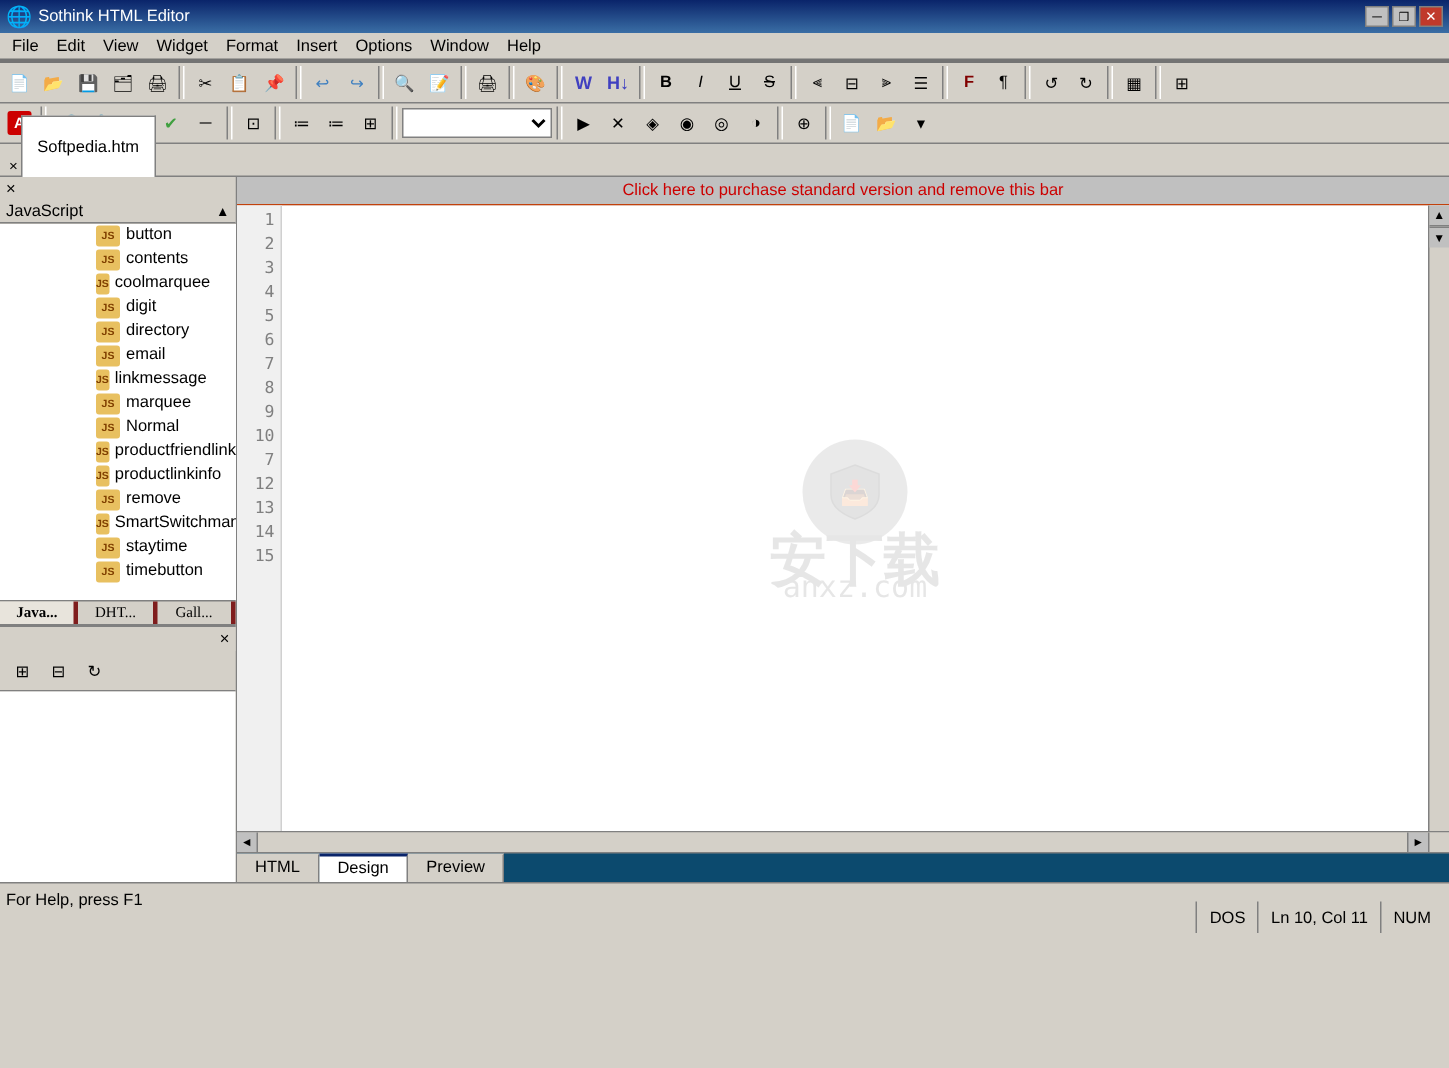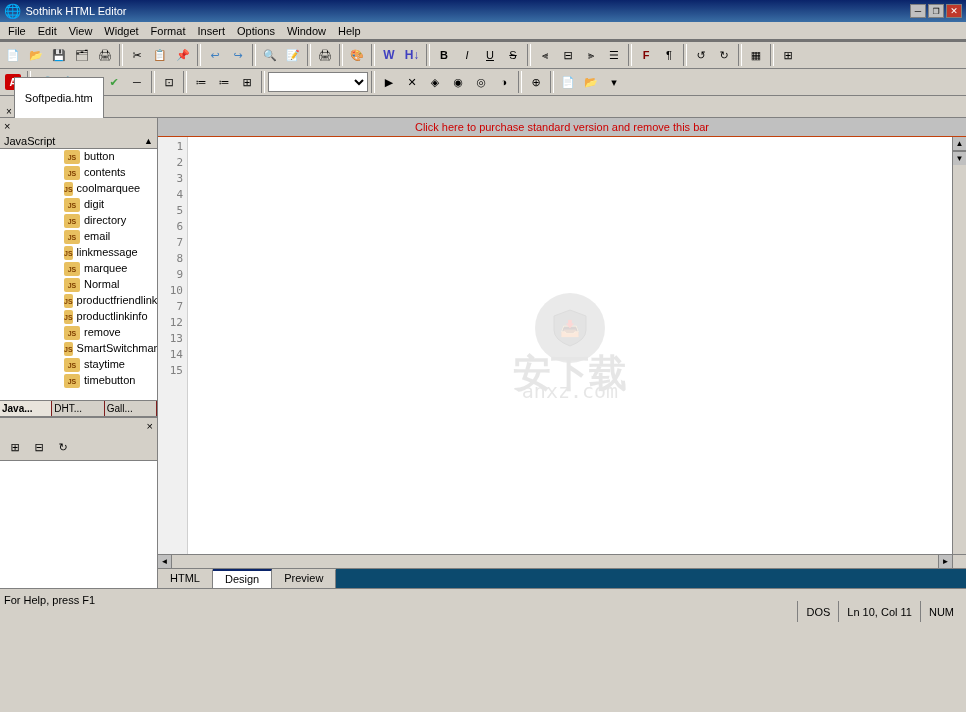--- a/index.html
+++ b/index.html
@@ -181,27 +181,29 @@
     #left-panel-list::-webkit-scrollbar-thumb { background: #a0a0a0; border: 1px solid #808080; }
 
     
     #panel-tabs {
       display: flex;
       background: #d4d0c8;
       border-top: 1px solid #808080;
     }
     .panel-tab {
       flex: 1;
+      text-align: center;
       padding: 2px 2px;
       font-size: 10px;
       cursor: pointer;
-      border-right: 1px solid #7f1d1d;
+      border-right: 3px solid #7f1d1d;
       white-space: nowrap;
       overflow: hidden;
       text-overflow: ellipsis;
+      font-family: Liberation Serif, serif;
     }
     .panel-tab.active { background: #e8e4dc; font-weight: bold; }
 
     
     #left-panel-bottom {
       height: 170px;
       background: #d4d0c8;
       display: flex;
       flex-direction: column;
     }

